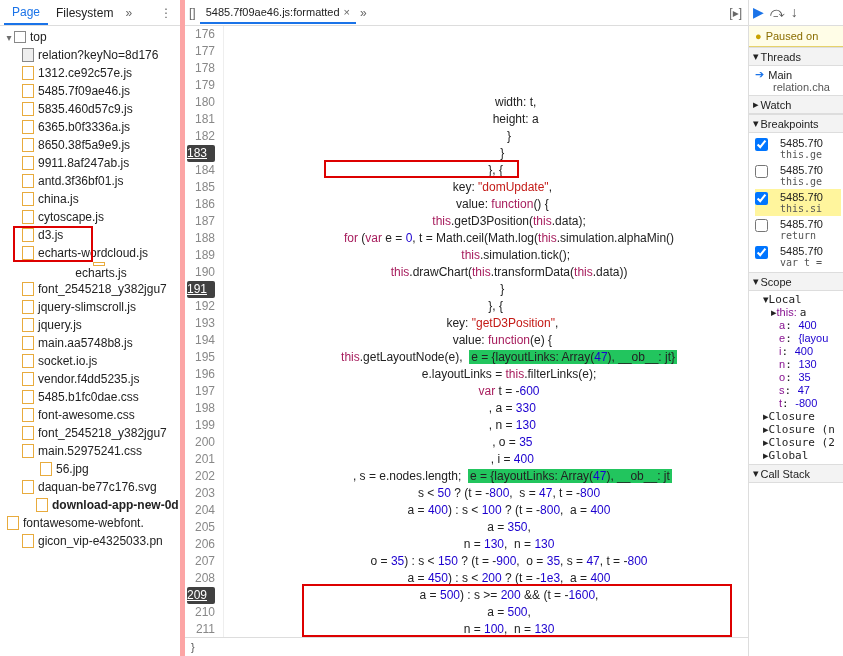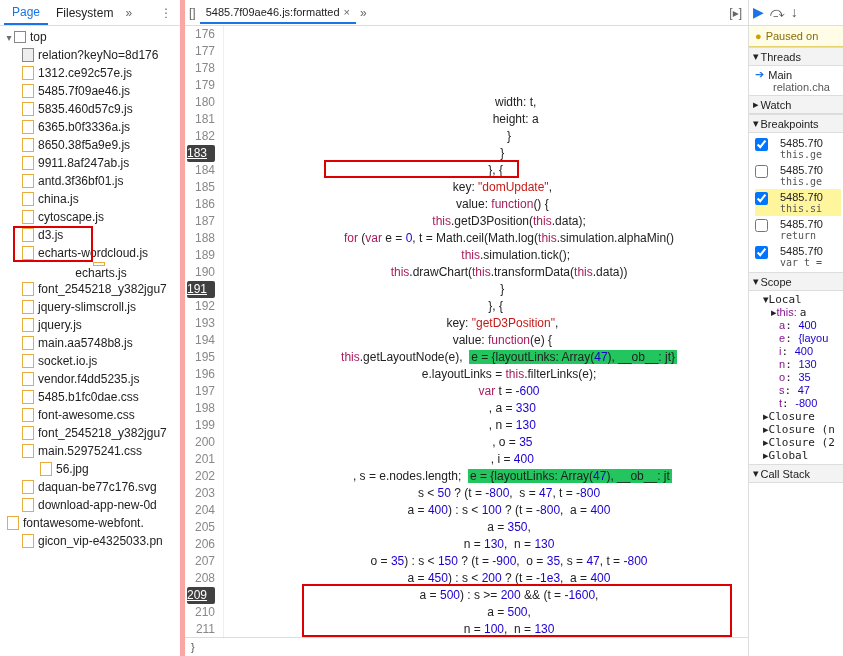--- a/index.html
+++ b/index.html
@@ -164,21 +164,21 @@
             <span>main.52975241.css</span>
           </div>
           <div class="tree-row" style="padding-left: 40px;">
             <span class="icon-file"></span>
             <span>56.jpg</span>
           </div>
           <div class="tree-row" style="padding-left: 22px;">
             <span class="icon-file"></span>
             <span>daquan-be77c176.svg</span>
           </div>
-          <div class="tree-row" style="padding-left: 22px;">
+          <div class="tree-row" style="padding-left: 36px; font-weight: bold;">
             <span class="icon-file"></span>
             <span>download-app-new-0d</span>
           </div>
           <div class="tree-row" style="padding-left: 7px;">
             <span class="icon-file"></span>
             <span>fontawesome-webfont.</span>
           </div>
           <div class="tree-row" style="padding-left: 22px;">
             <span class="icon-file"></span>
             <span>gicon_vip-e4325033.pn</span>

